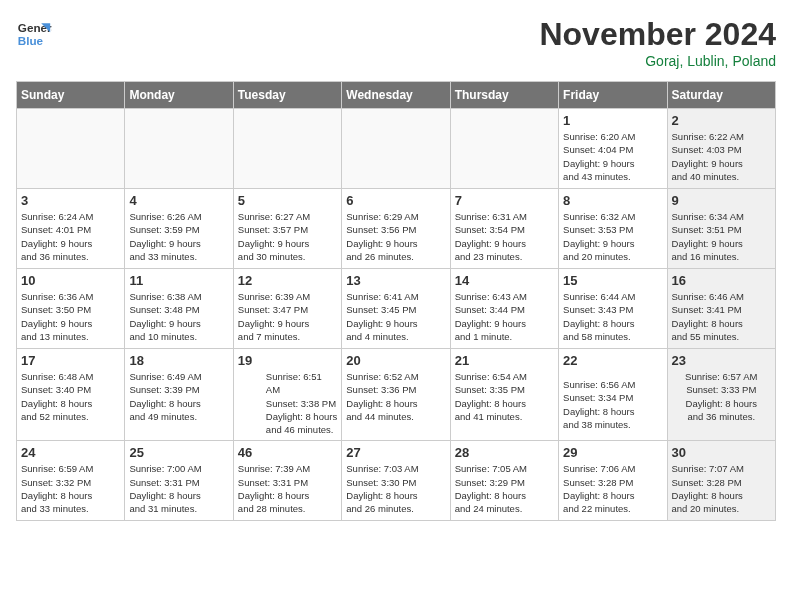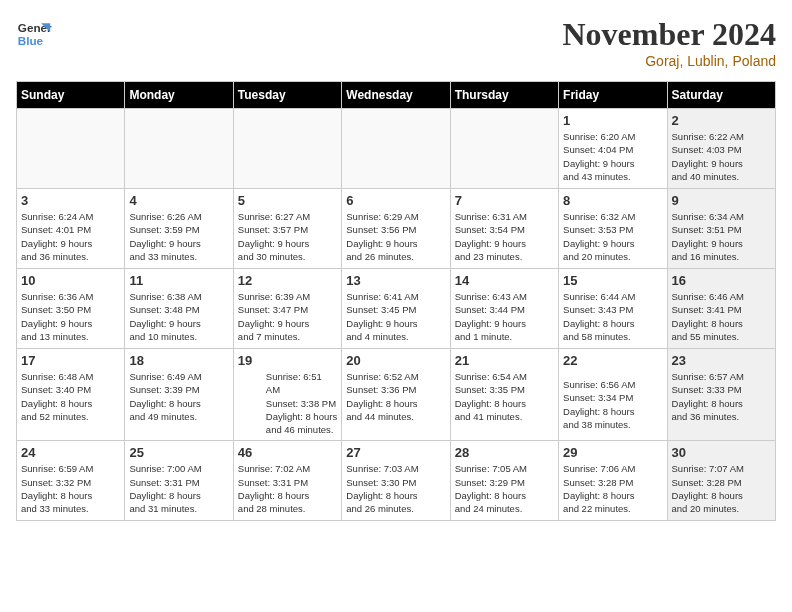--- a/index.html
+++ b/index.html
@@ -23,33 +23,32 @@
     }
     .logo-icon {
       width: 36px;
       height: 36px;
     }
     .title-block { text-align: right; }
     .month-title {
       font-size: 32px;
       font-weight: bold;
       color: #333;
-      font-family: Liberation Serif, serif;
     }
     .subtitle {
       font-size: 14px;
-      color: #a16207;
+      color: #15803d;
     }
     table {
       width: 100%;
       border-collapse: collapse;
       table-layout: fixed;
     }
     th {
-      background: #000000;
+      background: #737373;
       color: #fff;
       font-size: 12px;
       font-weight: bold;
       padding: 6px 4px;
       text-align: left;
       border: 1px solid #ccc;
     }
     td {
       border: 1px solid #ccc;
       vertical-align: top;
@@ -265,21 +264,21 @@
         </td>
         <td>
           <span class="day-num">22</span>
           <div class="cell-text" style="white-space: pre-line; margin-top: 10px;">Sunrise: 6:56 AM
 Sunset: 3:34 PM
 Daylight: 8 hours
 and 38 minutes.</div>
         </td>
         <td class="shaded">
           <span class="day-num">23</span>
-          <div class="cell-text" style="white-space: pre-line;">Sunrise: 6:57 AM
+          <div class="cell-text" style="white-space: pre-line; text-align: center;">Sunrise: 6:57 AM
 Sunset: 3:33 PM
 Daylight: 8 hours
 and 36 minutes.</div>
         </td>
       </tr>
       <tr>
         <td>
           <span class="day-num">24</span>
           <div class="cell-text" style="white-space: pre-line;">Sunrise: 6:59 AM
 Sunset: 3:32 PM
@@ -288,21 +287,21 @@
         </td>
         <td>
           <span class="day-num">25</span>
           <div class="cell-text" style="white-space: pre-line;">Sunrise: 7:00 AM
 Sunset: 3:31 PM
 Daylight: 8 hours
 and 31 minutes.</div>
         </td>
         <td>
           <span class="day-num">46</span>
-          <div class="cell-text" style="white-space: pre-line;">Sunrise: 7:02 AM
+          <div class="cell-text" style="white-space: pre-line;">Sunrise: 7:39 AM
 Sunset: 3:31 PM
 Daylight: 8 hours
 and 28 minutes.</div>
         </td>
         <td>
           <span class="day-num">27</span>
           <div class="cell-text" style="white-space: pre-line;">Sunrise: 7:03 AM
 Sunset: 3:30 PM
 Daylight: 8 hours
 and 26 minutes.</div>

